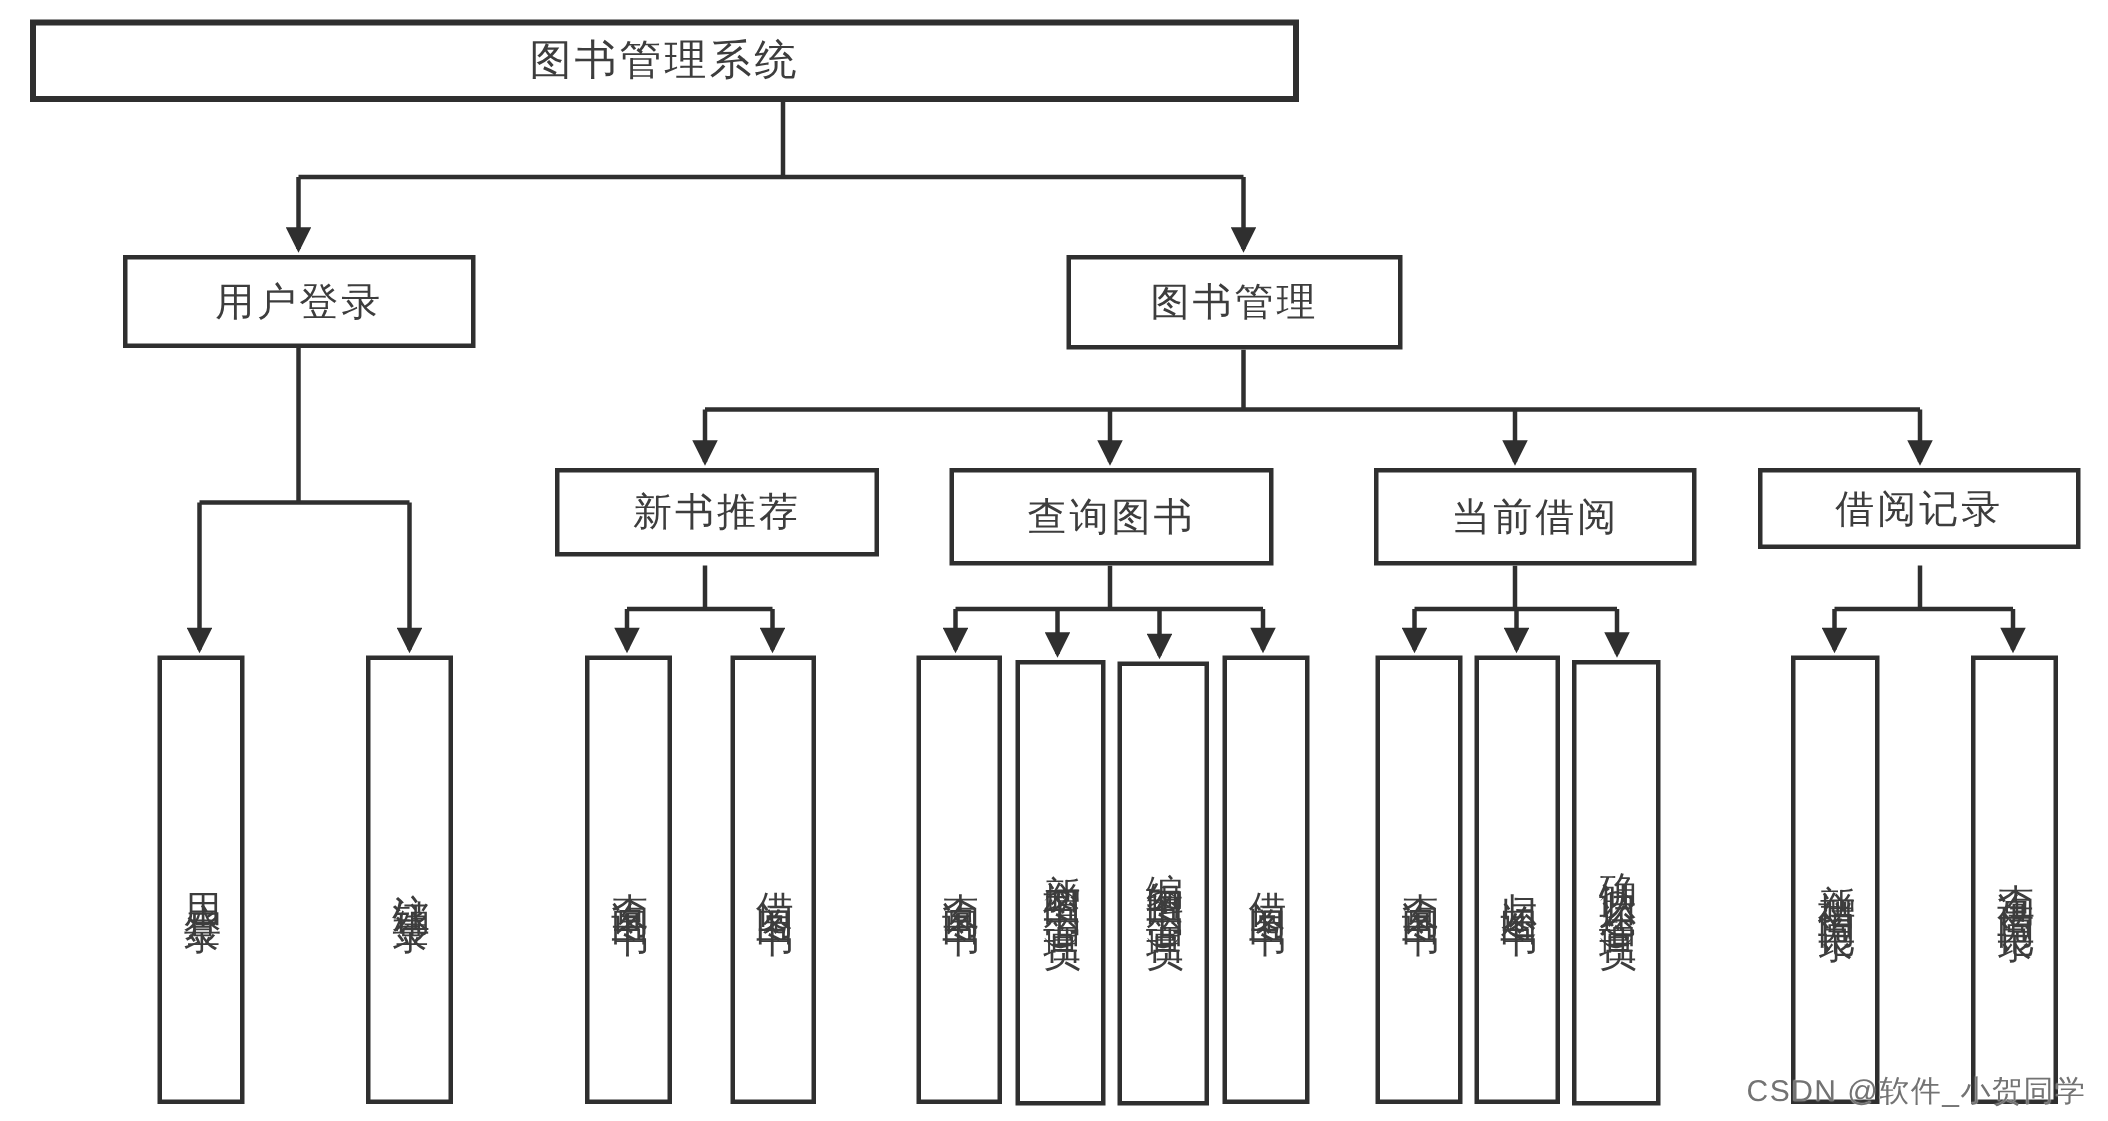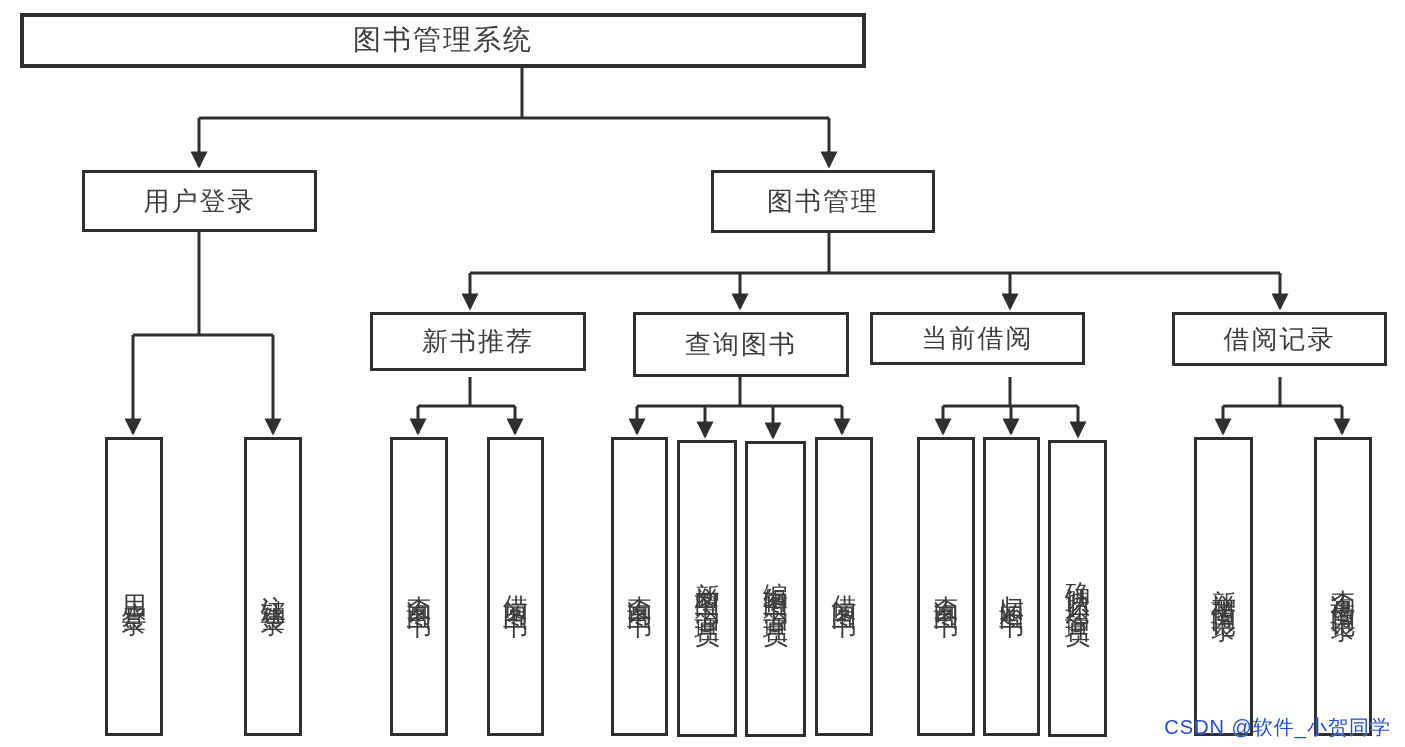--- a/index.html
+++ b/index.html
@@ -33,21 +33,21 @@
     font-size:25px;
     letter-spacing:6px;
     white-space:normal;
     line-height:1.0;
   }
   .wm{
     position:absolute;
     right:14px;
     top:714px;
     font-size:20px;
-    color:#1d4ed8;
+    color:#737373;
     letter-spacing:1px;
     text-shadow:0 0 1px #ffffff;
   }
   .e{stroke:#2f2f2f;stroke-width:3;fill:none;}
 </style>
 </head>
 <body>
 
 <div id="stage">
 
@@ -99,21 +99,21 @@
     <path class="e" d="M1342,406 L1342,433" marker-end="url(#arrow)"></path>
   </svg>
 
   <div class="node root" style="left:20px;top:13px;width:846px;height:55px">图书管理系统</div>
 
   <div class="node" style="left:82px;top:170px;width:235px;height:62px">用户登录</div>
   <div class="node" style="left:711px;top:170px;width:224px;height:63px">图书管理</div>
 
   <div class="node" style="left:370px;top:312px;width:216px;height:59px">新书推荐</div>
   <div class="node" style="left:633px;top:312px;width:216px;height:65px">查询图书</div>
-  <div class="node" style="left:870px;top:312px;width:215px;height:53px">当前借阅</div>
+  <div class="node" style="left:916px;top:312px;width:215px;height:65px">当前借阅</div>
   <div class="node" style="left:1172px;top:312px;width:215px;height:54px">借阅记录</div>
 
   <div class="node v" style="left:105px;top:437px;width:58px;height:299px">用户登录</div>
   <div class="node v" style="left:244px;top:437px;width:58px;height:299px">注销登录</div>
 
   <div class="node v" style="left:390px;top:437px;width:58px;height:299px">查询图书</div>
   <div class="node v" style="left:487px;top:437px;width:57px;height:299px">借阅图书</div>
 
   <div class="node v" style="left:611px;top:437px;width:57px;height:299px">查询图书</div>
   <div class="node v" style="left:677px;top:440px;width:60px;height:297px">新增图书（管理员）</div>

